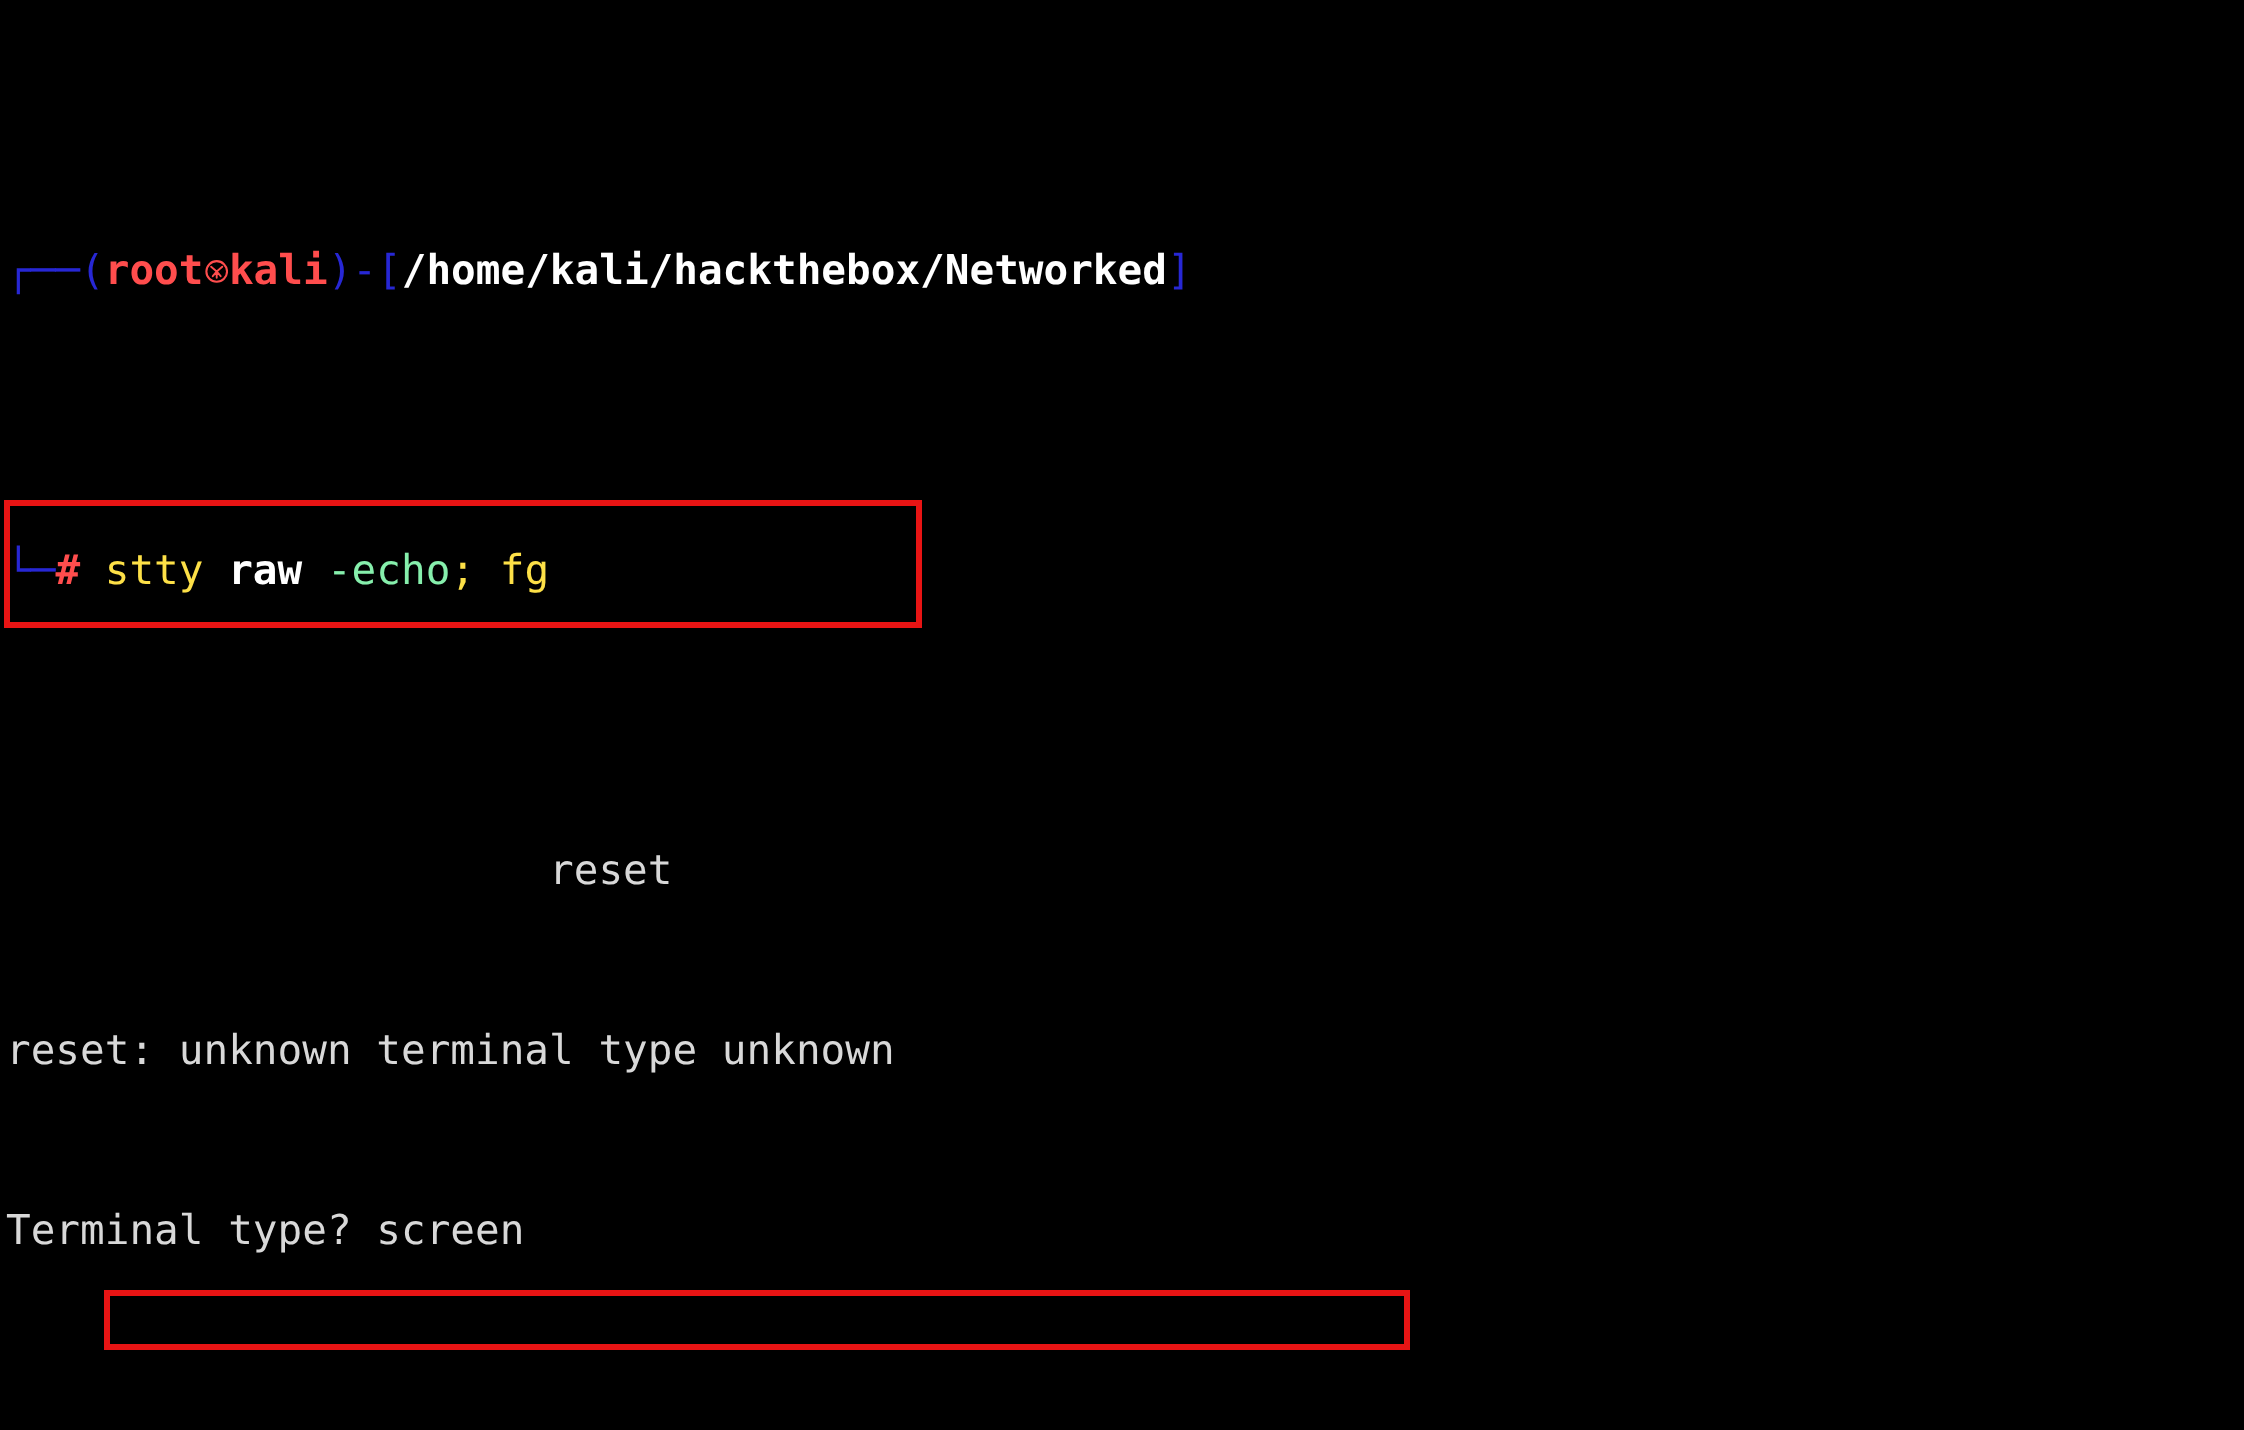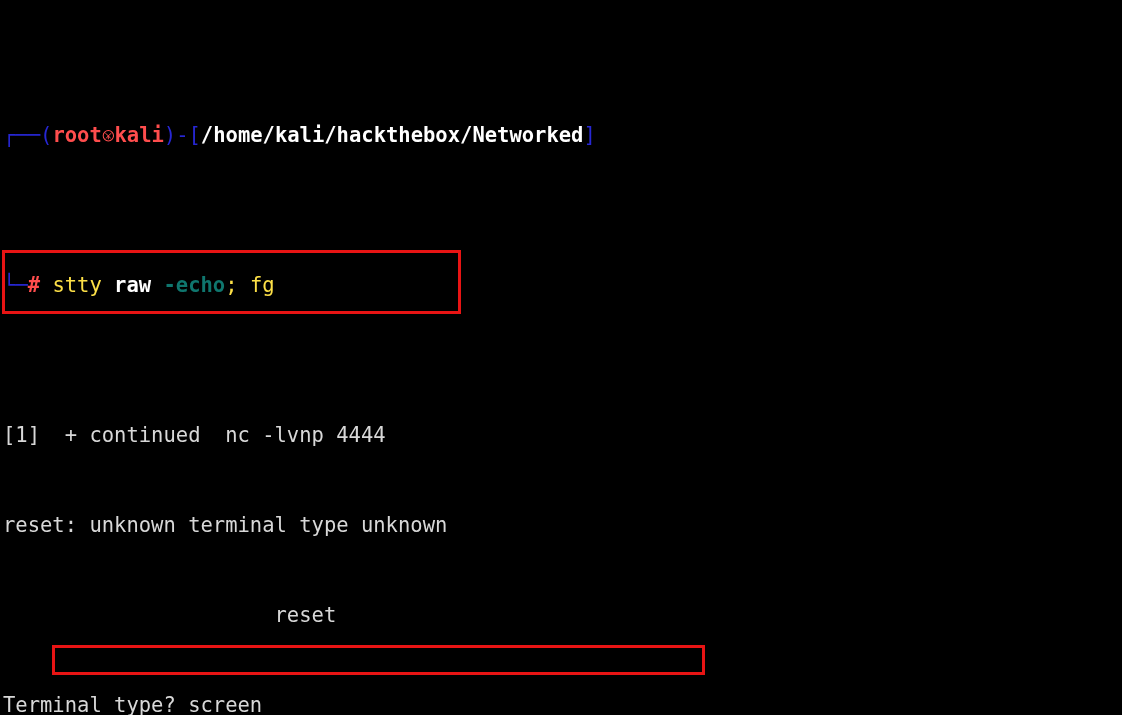--- a/index.html
+++ b/index.html
@@ -30,21 +30,21 @@
     height: 30px;
     white-space: pre;
     font-family: "DejaVu Sans Mono", "Liberation Mono", monospace;
   }
   .blue   { color: #2727d4; }
   .red    { color: #ff4d4d; font-weight: bold; }
   .redsym { color: #ff4d4d; font-weight: bold; }
   .white  { color: #ffffff; font-weight: bold; }
   .plain  { color: #d8d8d8; }
   .green  { color: #fde047; }
-  .magenta{ color: #0f766e; font-weight: bold; }
+  .magenta{ color: #86efac; }
 
   .kali-logo {
     display: inline-block;
     width: 0.62em;
     height: 0.95em;
     vertical-align: -0.16em;
     position: relative;
     overflow: hidden;
   }
   .kali-logo svg { display:block; width:100%; height:100%; }
@@ -78,23 +78,22 @@
   
   <div class="line"><span class="blue">┌──</span><span class="blue">(</span><span class="red">root</span><span class="kali-logo"><svg viewBox="0 0 32 32" xmlns="http://www.w3.org/2000/svg">
           <circle cx="16" cy="16" r="13" fill="none" stroke="#ff4d4d" stroke-width="2.6"></circle>
           <path d="M9 10 L16 16 L23 10 M16 16 L16 24 M11 22 L16 16 L21 22" fill="none" stroke="#ff4d4d" stroke-width="2.4" stroke-linecap="round"></path>
         </svg></span><span class="red">kali</span><span class="blue">)</span><span class="blue">-</span><span class="blue">[</span><span class="white">/home/kali/hackthebox/Networked</span><span class="blue">]</span></div>
 
   
   <div class="line"><span class="blue">└─</span><span class="redsym">#</span><span class="plain"> </span><span class="green">stty</span><span class="plain"> </span><span class="white">raw</span><span class="plain"> </span><span class="magenta">-echo</span><span class="green">;</span><span class="plain"> </span><span class="green">fg</span></div>
 
   
-  <div class="line">[1]  + continued  nc -lvnp 4444</div>
+  <div class="line">                      reset</div>
   <div class="line">reset: unknown terminal type unknown</div>
-  <div class="line">                      reset</div>
   <div class="line">Terminal type? screen</div>
   
   
   
 
   
   
 
   
   

